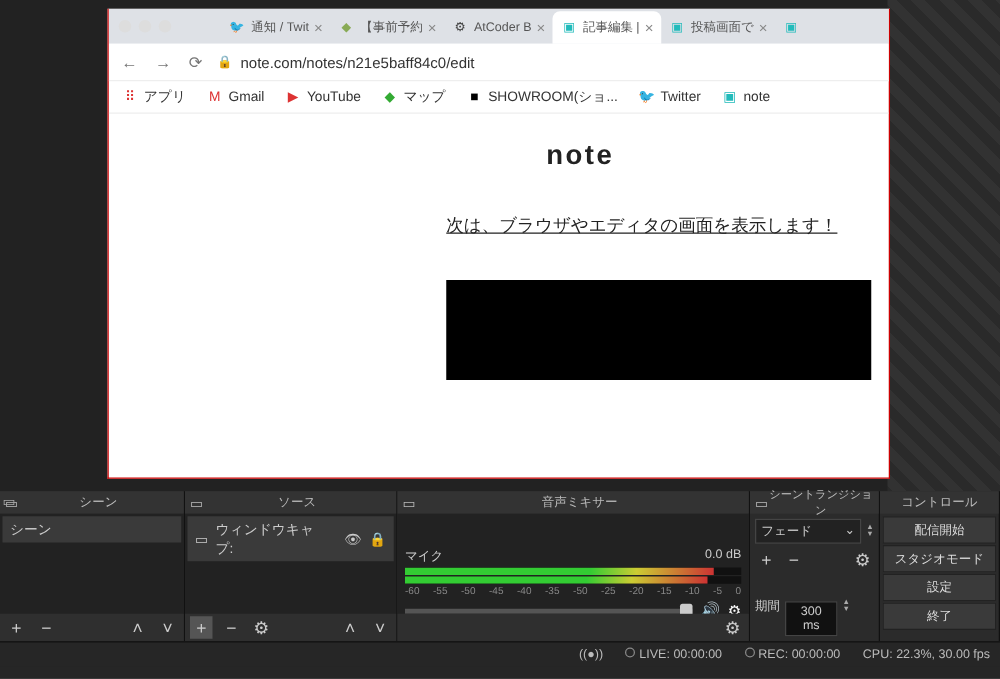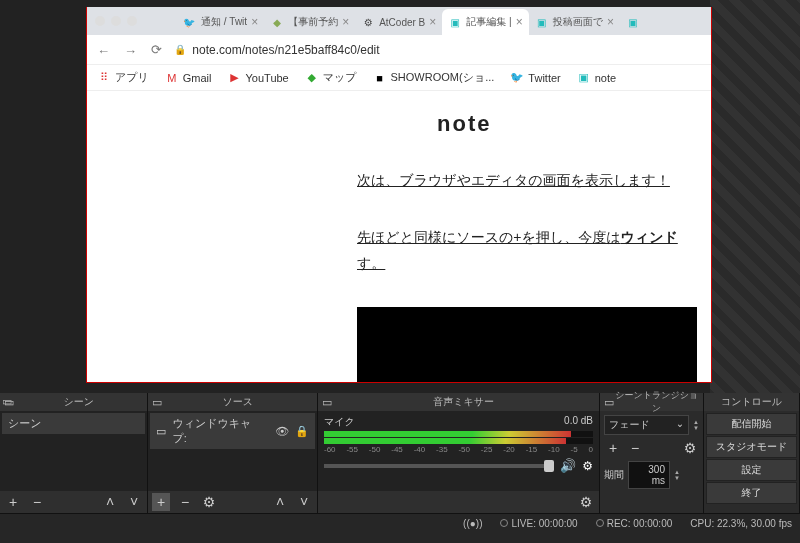--- a/index.html
+++ b/index.html
@@ -44,36 +44,36 @@
 .list-row { padding: 3px 6px; display: flex; align-items: center; gap: 6px; }
 .list-row.sel { background: #3a3a3a; }
 
 .p-scene { width: 148px; }
 .p-source { width: 170px; }
 .p-mixer { width: 282px; }
 .p-trans { width: 104px; }
 .p-ctrl { flex: 1; }
 
 
-.mixer-ch { padding: 2px 4px; }
+.mixer-ch { padding: 2px 4px; margin-top: 23px; }
 .mixer-top { display: flex; justify-content: space-between; font-size: 10px; margin-bottom: 2px; }
 .meter { height: 6px; background: #111; position: relative; margin-bottom: 1px; overflow: hidden; }
 .meter-fill { height: 100%; background: linear-gradient(to right, #3c3 0%, #3c3 60%, #cc3 75%, #c33 100%); }
 .scale { display: flex; justify-content: space-between; font-size: 8px; color: #888; margin-top: 1px; }
 .slider-row { display: flex; align-items: center; gap: 6px; margin-top: 4px; }
 .slider { flex: 1; height: 4px; background: #555; position: relative; }
 .slider-thumb { position: absolute; right: 0; top: -4px; width: 10px; height: 12px; background: #ccc; border-radius: 2px; }
 .spk { color: #fff; font-size: 13px; }
 .gear { color: #fff; font-size: 12px; }
 
 
 .trans-body { padding: 4px; font-size: 10px; }
 .trans-row { display: flex; align-items: center; gap: 4px; margin-bottom: 4px; }
 .trans-sel { flex: 1; background: #222; border: 1px solid #444; padding: 2px 4px; display: flex; justify-content: space-between; }
-.num-box { width: 42px; background: #111; border: 1px solid #444; padding: 2px 4px; text-align: right; }
+.num-box { width: 42px; background: #111; border: 1px solid #444; padding: 2px 4px; text-align: center; margin-top: 20px; }
 .spin { display: flex; flex-direction: column; font-size: 6px; color: #aaa; line-height: 6px; }
 .ctrl-body { padding: 2px; }
 .ctrl-btn { display: block; width: 100%; background: #3a3a3a; border: 1px solid #222; color: #ddd; font-size: 10px; padding: 3px 0; margin-bottom: 1px; text-align: center; cursor: pointer; }
 
 
 .status { height: 20px; background: #262626; display: flex; align-items: center; justify-content: flex-end; padding: 0 8px; gap: 18px; font-size: 10px; color: #bbb; border-top: 1px solid #111; }
 .dot { width: 8px; height: 8px; border: 1px solid #888; border-radius: 50%; display: inline-block; margin-right: 3px; }
 
 
 .corner { position: absolute; left: 2px; top: 395px; color: #aaa; font-size: 11px; z-index: 4; }
@@ -159,23 +159,20 @@
         <span>Twitter</span>
       </div>
       <div class="bm">
         <span class="bm-ico" style="color:#2bb">▣</span>
         <span>note</span>
       </div>
     </div>
   <div class="page">
     <div class="page-logo">note</div>
     <p class="page-p">次は、ブラウザやエディタの画面を表示します！</p>
-    <p class="page-p">
-      <span>先ほどと同様にソースの+を押し、今度は</span><b>ウィンド</b><br><span>す。</span>
-    </p>
     <div class="page-img"></div>
   </div>
 </div>
 
 <div class="corner">▭</div>
 <div class="obs">
   <div class="panels">
 
     <div class="panel p-scene">
       <div class="panel-hdr">

